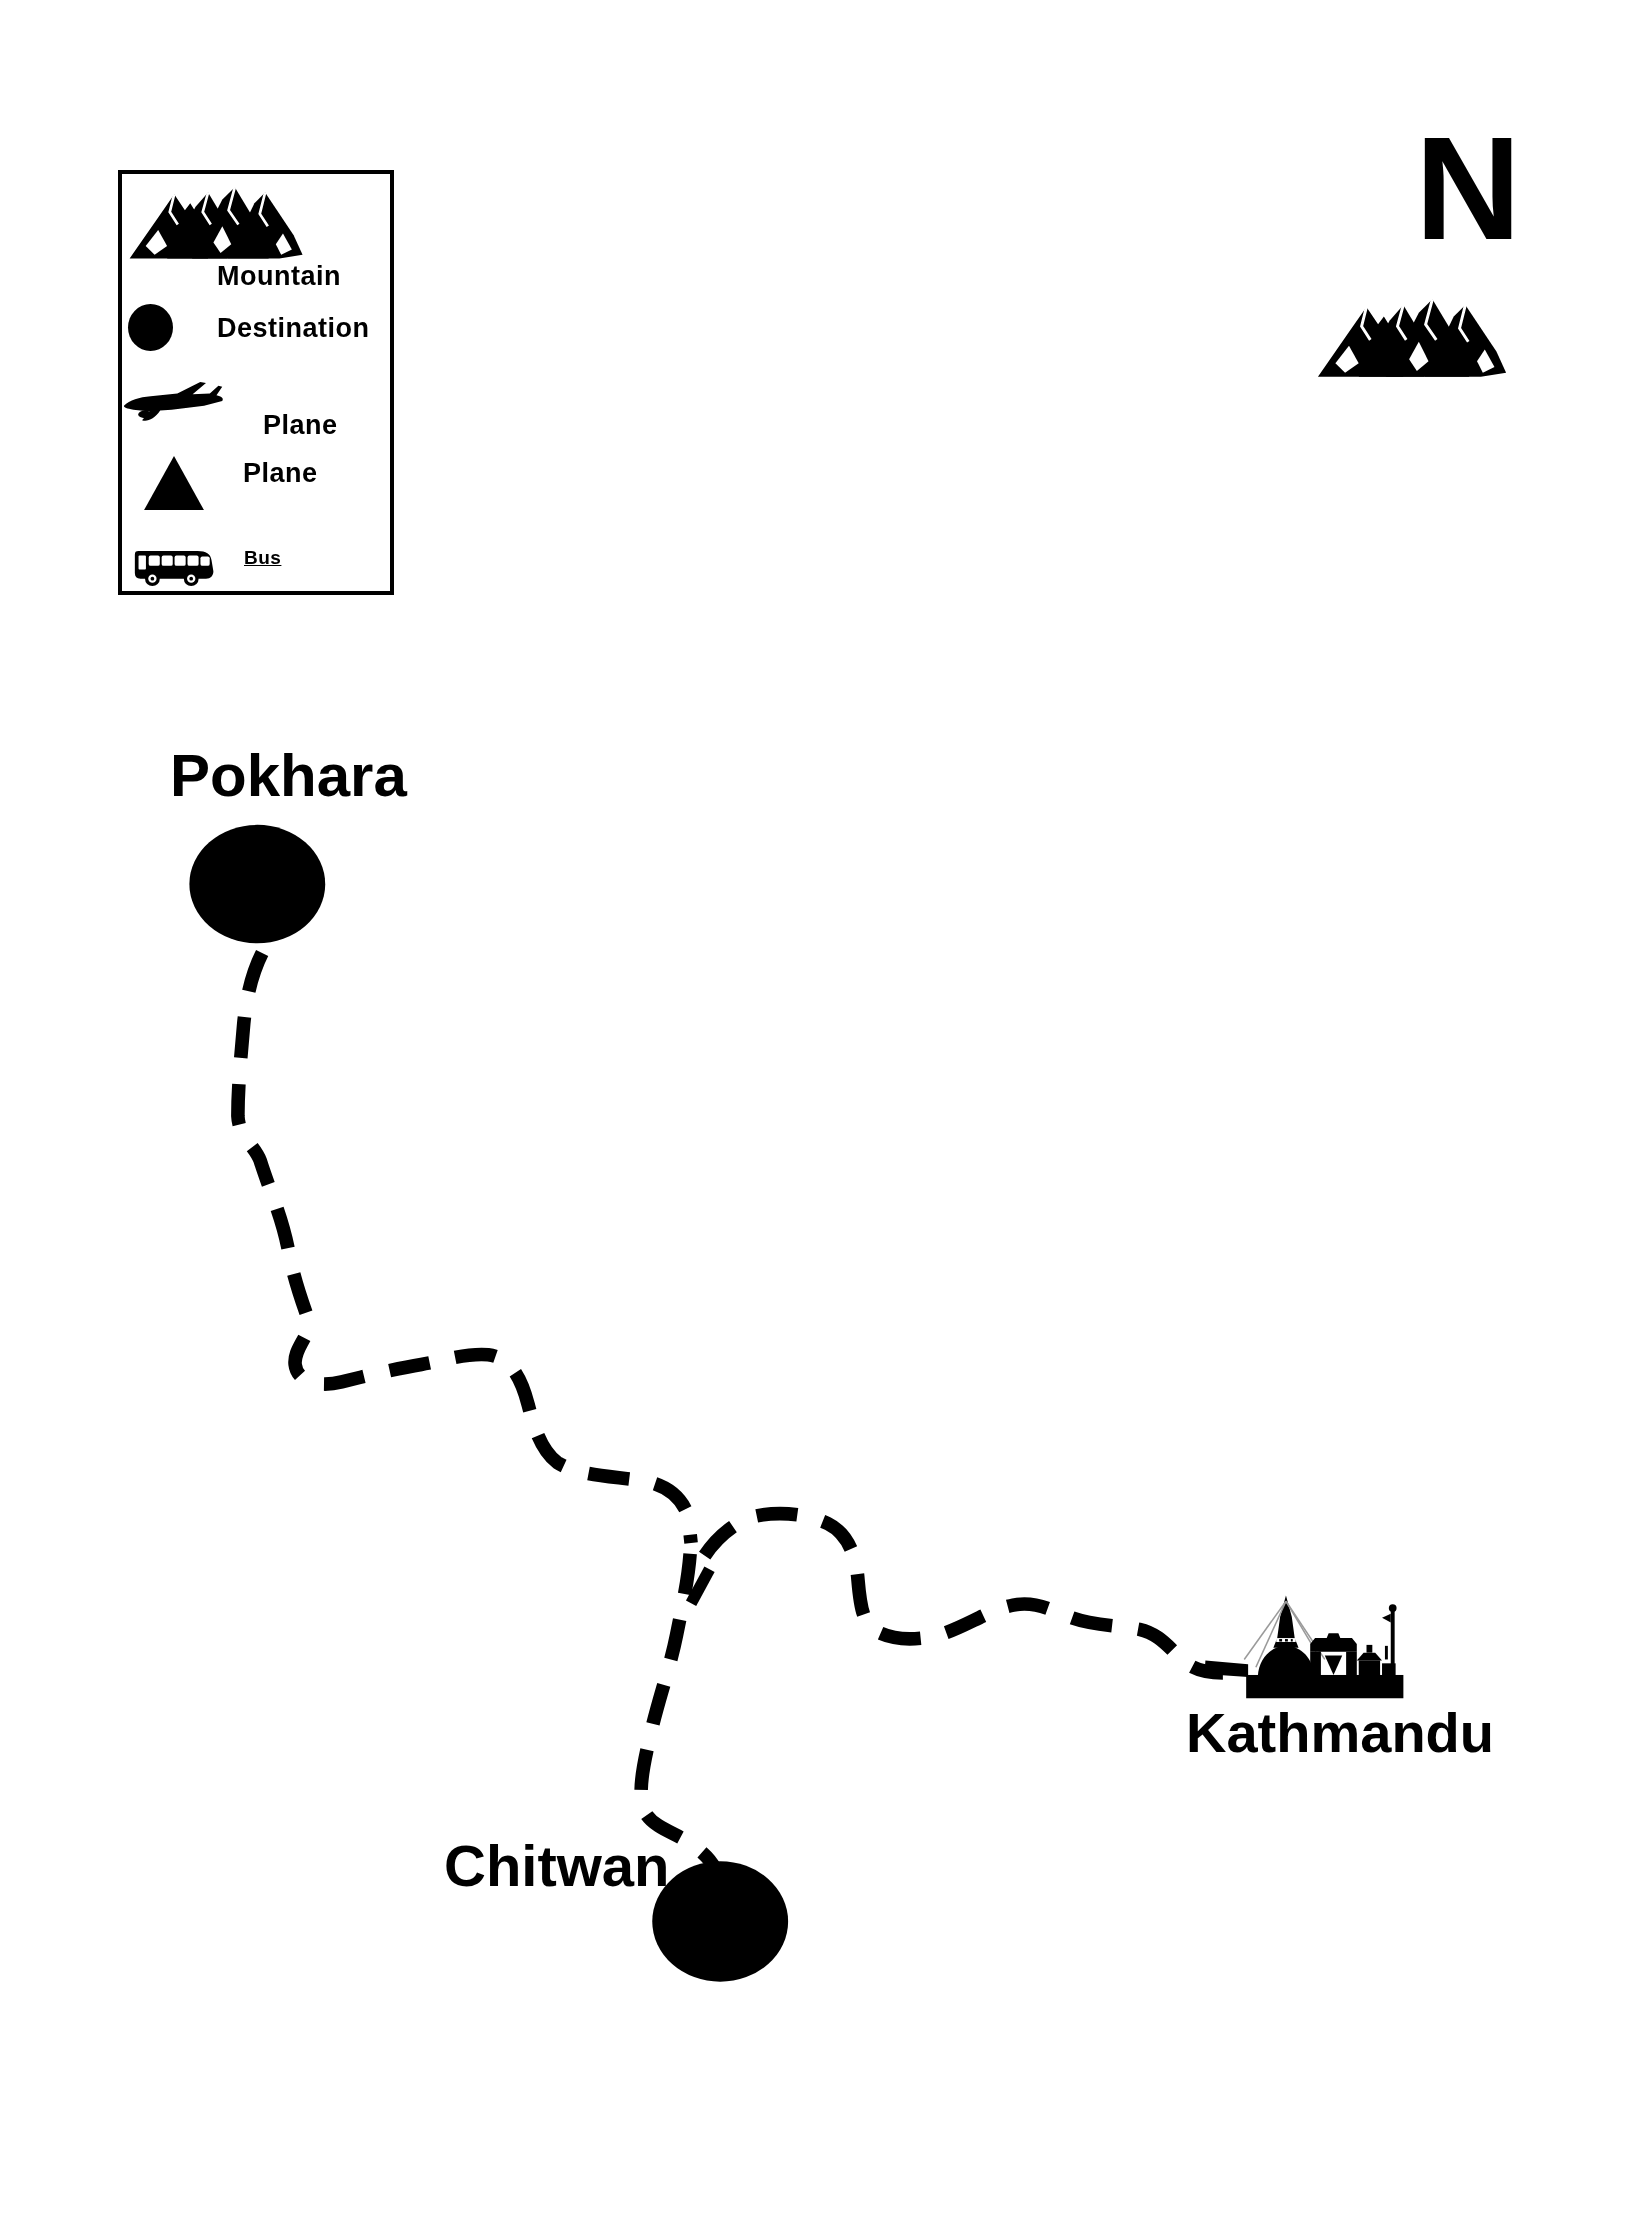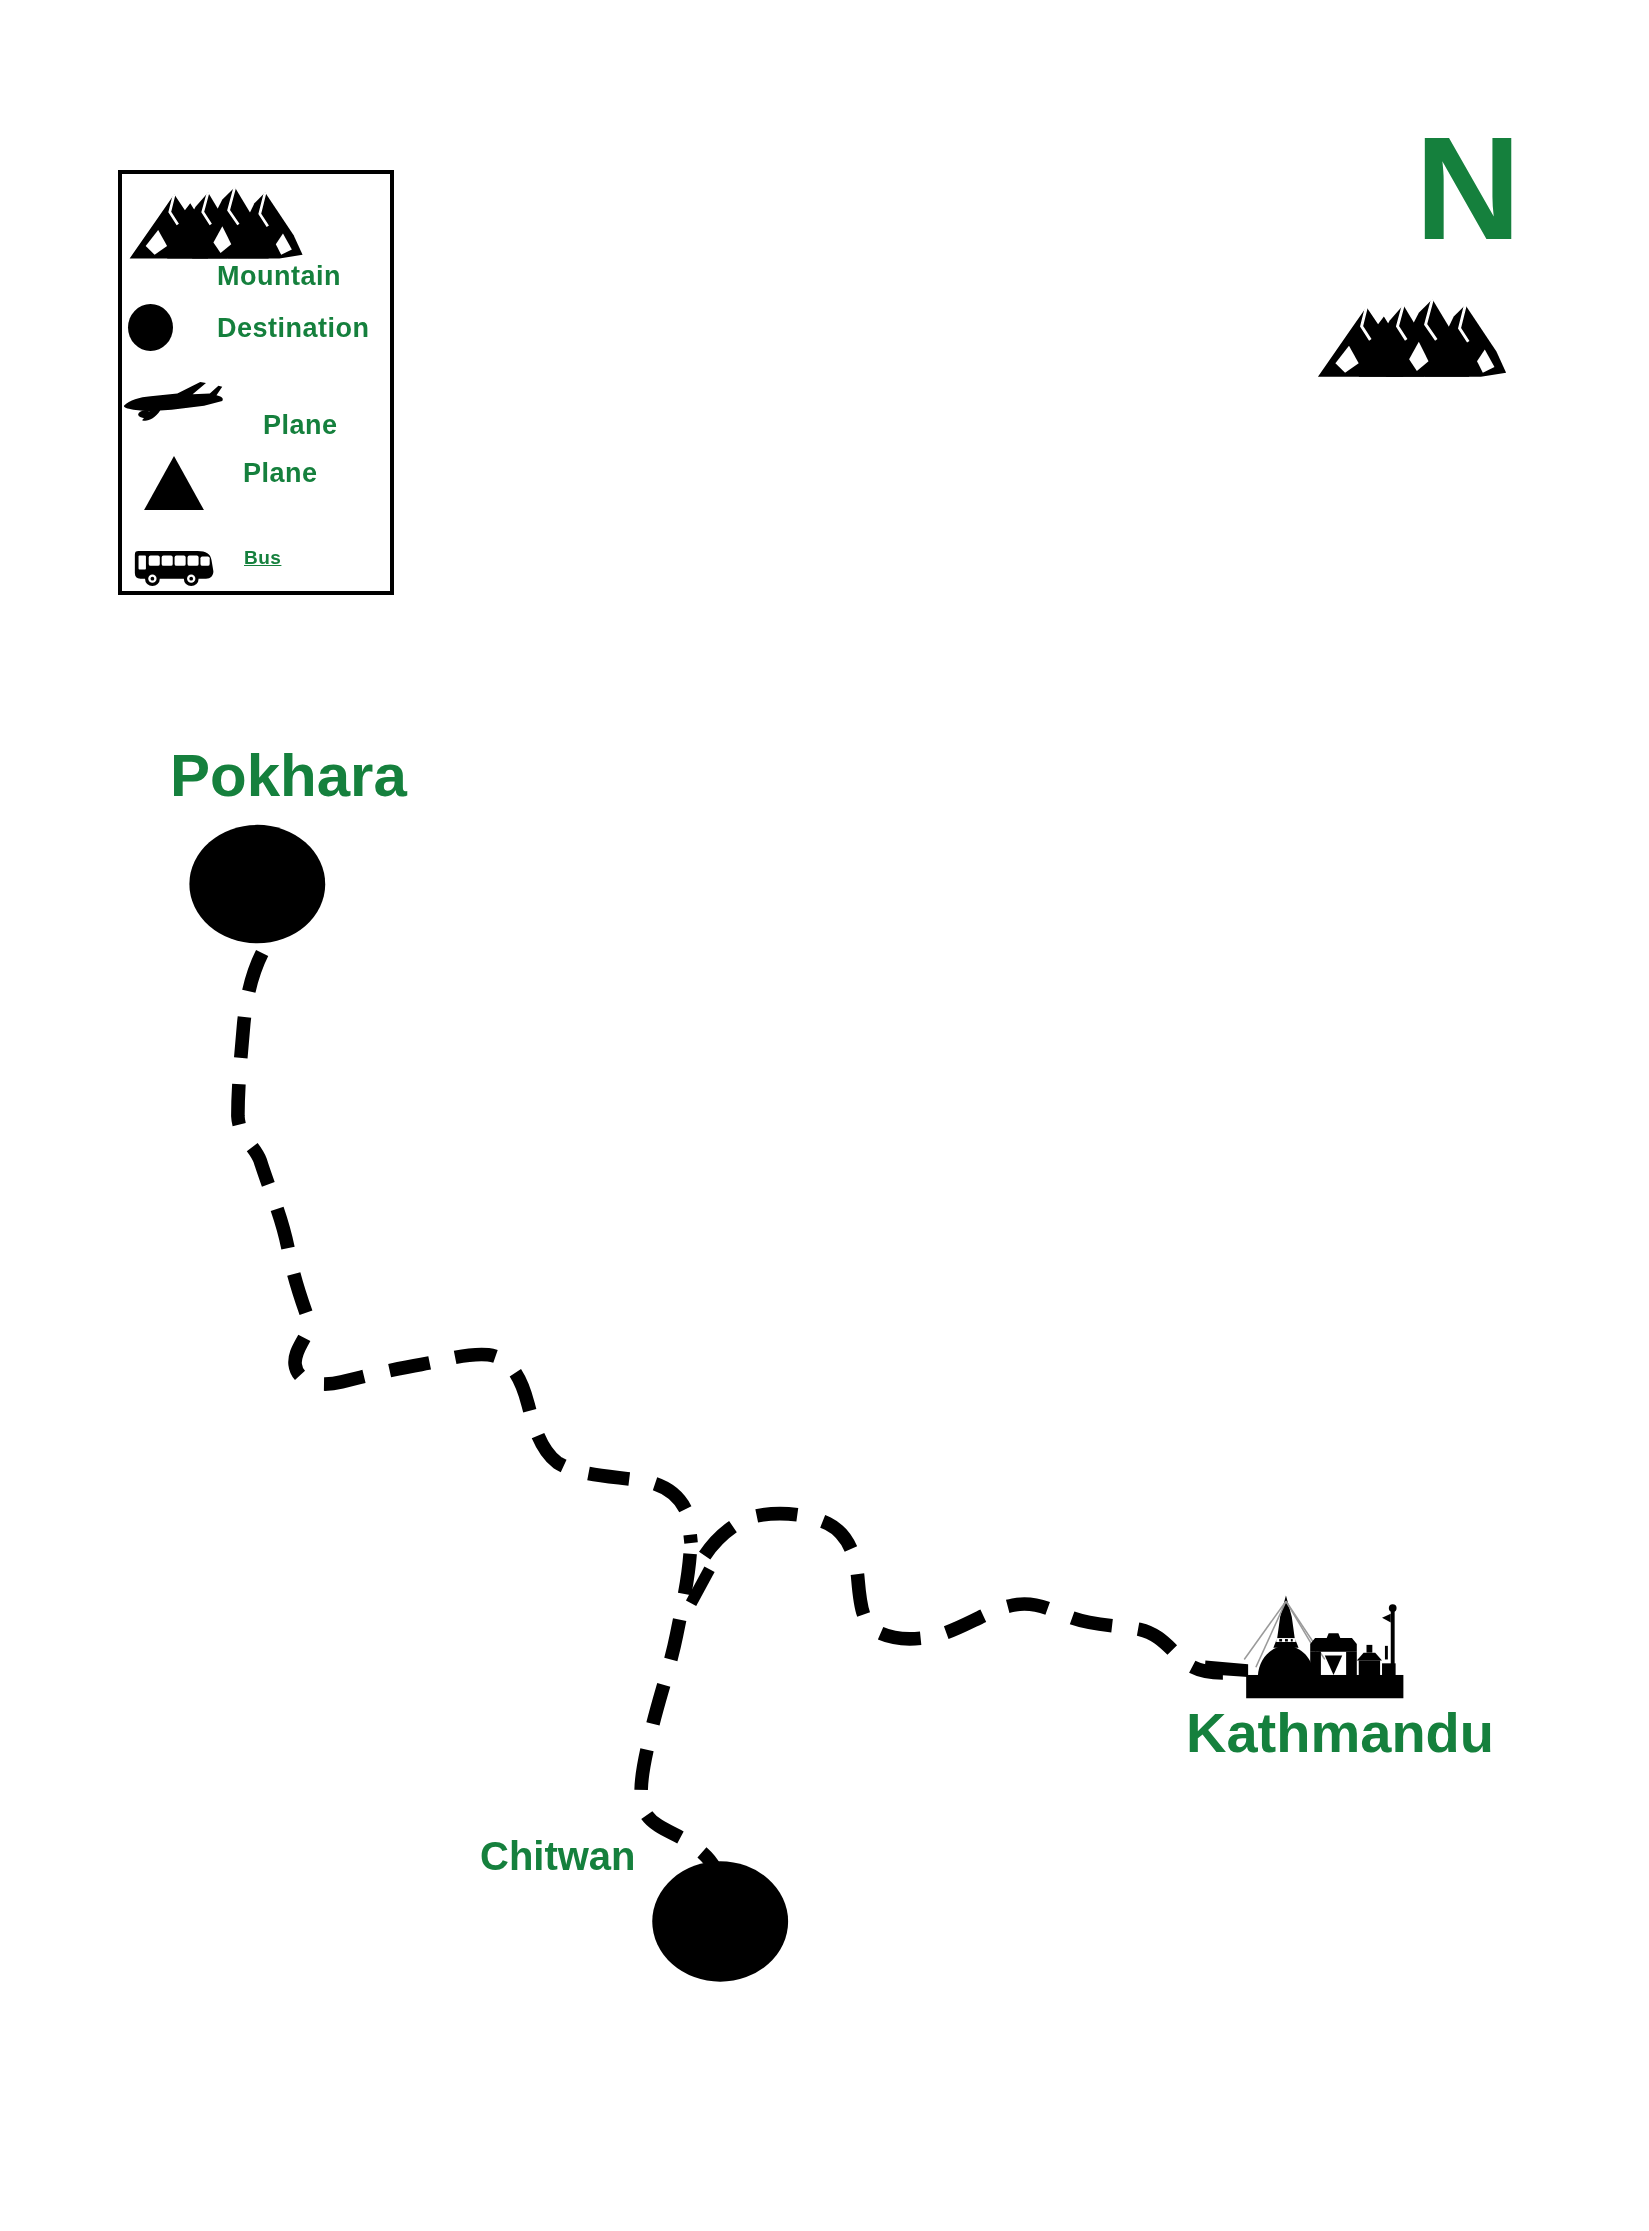--- a/index.html
+++ b/index.html
@@ -1,21 +1,21 @@
 <!DOCTYPE html>
 <html><head>
 <meta charset="utf-8">
 <style>
   html,body{margin:0;padding:0;background:#ffffff;}
   #canvas{
     position:relative;
     width:1650px;height:2232px;
     background:#ffffff;
     font-family:"Liberation Sans","DejaVu Sans",sans-serif;
-    color:#15803d;
+    color:#000000;
     overflow:hidden;
   }
   
   .legend-box{
     position:absolute;left:118px;top:170px;
     width:276px;height:425px;
     border:4.9px solid #000;
     box-sizing:border-box;
     background:#fff;
   }
@@ -34,21 +34,21 @@
     font-size:147px;font-weight:bold;line-height:1;
     letter-spacing:0;
   }
   .corner-mountain{position:absolute;left:1316px;top:291px;}
   
   .city-label{
     position:absolute;font-weight:bold;white-space:nowrap;
     letter-spacing:0px;line-height:1.1;text-align:center;
   }
   #label-pokhara{left:170px;top:743px;font-size:60px;}
-  #label-chitwan{left:444px;top:1834px;font-size:40px;margin-left:36px;}
+  #label-chitwan{left:444px;top:1834px;font-size:58px;}
   #label-kathmandu{left:1166px;top:1702px;font-size:56px;margin-left:20px;}
   
   .map-svg{position:absolute;left:0;top:0;}
   .route{
     fill:none;stroke:#000;stroke-width:14;
     stroke-dasharray:42 27;stroke-linecap:butt;stroke-linejoin:round;
   }
 </style>
 </head>
 <body>

